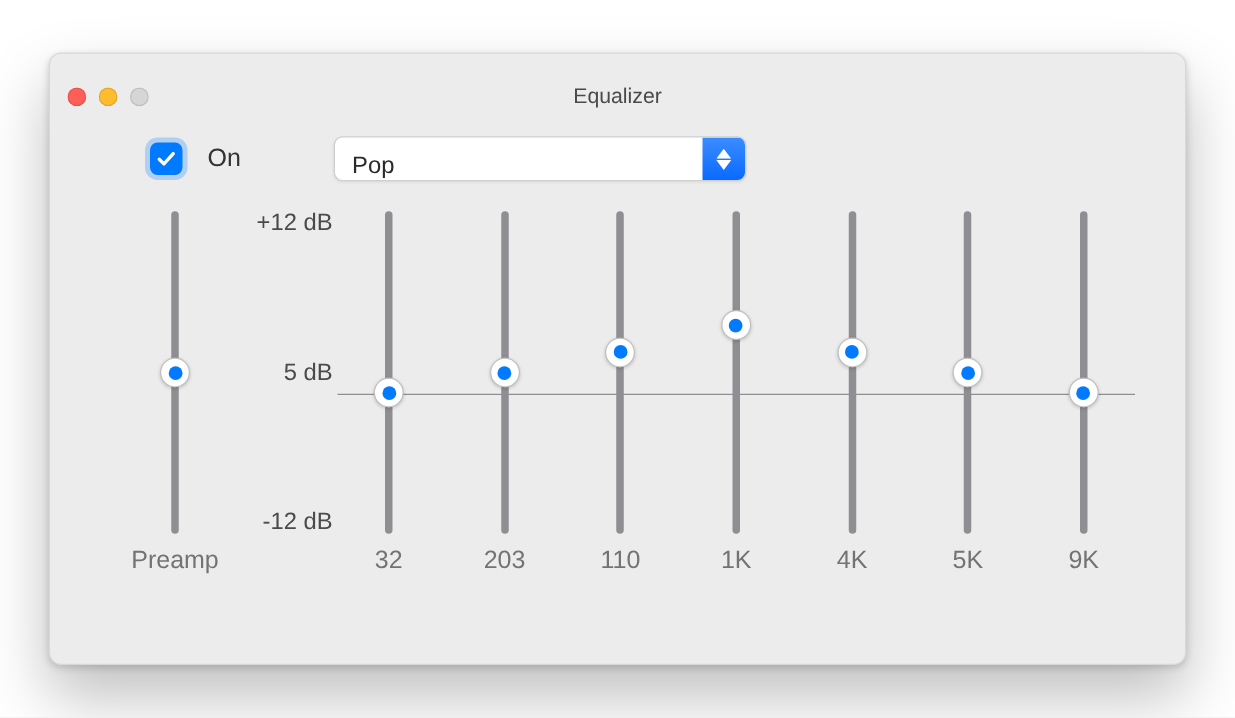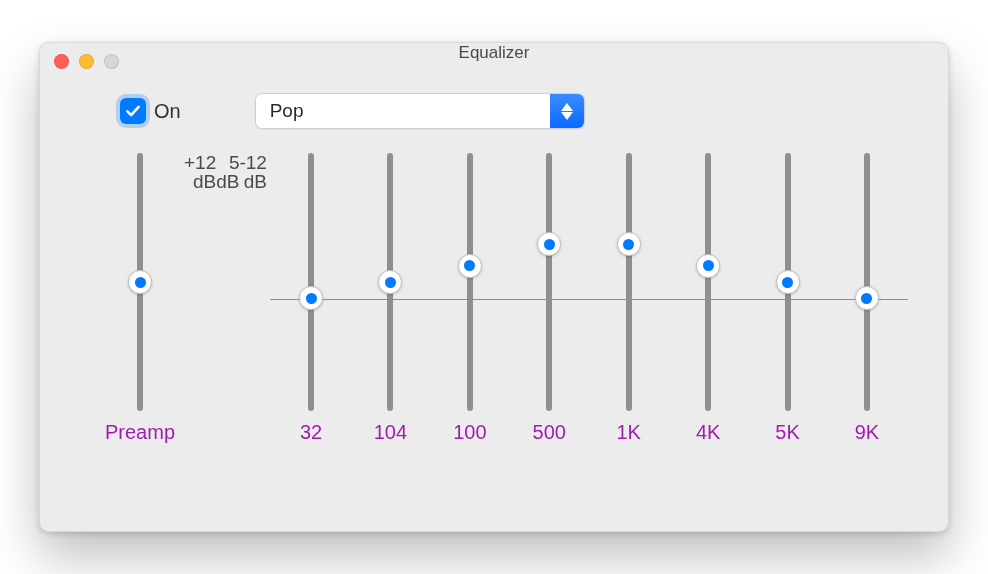--- a/index.html
+++ b/index.html
@@ -18,21 +18,23 @@
       background: #ececec;
       border: 1px solid #d8d8d8;
       border-radius: 10px;
       box-shadow: 0 25px 50px rgba(0,0,0,0.25), 0 2px 6px rgba(0,0,0,0.15);
       overflow: hidden;
       position: relative;
     }
     .titlebar {
       height: 36px;
       display: flex;
-      position: relative;
+      align-items: center;
+      position: relative;
+      margin-top: 16px;
     }
     .traffic-lights {
       position: absolute;
       left: 14px;
       top: 11px;
       display: flex;
       gap: 10px;
     }
     .tl {
       width: 15px;
@@ -51,21 +53,21 @@
     }
     .header {
       display: flex;
       align-items: center;
       padding: 14px 0 14px 80px;
       gap: 14px;
     }
     .checkbox-wrap {
       display: flex;
       align-items: center;
-      gap: 8px;
+      gap: 20px;
     }
     .checkbox {
       width: 26px;
       height: 26px;
       background: #007aff;
       border-radius: 6px;
       display: flex;
       align-items: center;
       justify-content: center;
       box-shadow: 0 0 0 4px rgba(0,122,255,0.25);
@@ -74,21 +76,21 @@
       width: 18px;
       height: 18px;
     }
     .on-label {
       font-size: 20px;
       color: #333;
     }
     .preset-select {
       margin-left: 60px;
       display: flex;
-      align-items: center;
+      align-items: flex-end;
       background: #fff;
       border: 1px solid #cfcfcf;
       border-radius: 7px;
       height: 36px;
       width: 330px;
       overflow: hidden;
       box-shadow: 0 1px 2px rgba(0,0,0,0.05);
       gap: 27px;
     }
     .preset-value {
@@ -115,21 +117,21 @@
       align-items: flex-start;
     }
     .preamp-col {
       display: flex;
       flex-direction: column;
       align-items: center;
       width: 80px;
     }
     .scale-col {
       display: flex;
-      flex-direction: row;
+      flex-direction: column;
       justify-content: space-between;
       height: 258px;
       padding: 0 4px;
       text-align: right;
       width: 90px;
     }
     .scale-label {
       font-size: 19px;
       color: #4a4a4a;
       line-height: 1;
@@ -187,21 +189,21 @@
     .slider-thumb::after {
       content: "";
       width: 11px;
       height: 11px;
       background: #007aff;
       border-radius: 50%;
     }
     .band-label, .preamp-label {
       margin-top: 10px;
       font-size: 20px;
-      color: #a21caf;
+      color: #737373;
       text-align: right;
     }
   </style>
 </head>
 <body>
 
 <div class="window">
   <div class="titlebar">
     <div class="traffic-lights">
       <div class="tl tl-close"></div>
@@ -257,35 +259,28 @@
             <div class="slider-track"></div>
             <div class="slider-thumb" style="top: 56.25%;"></div>
           </div>
           <div class="band-label">32</div>
         </div>
         <div class="band-col">
           <div class="slider-track-wrap">
             <div class="slider-track"></div>
             <div class="slider-thumb" style="top: 50%;"></div>
           </div>
-          <div class="band-label">104</div>
+          <div class="band-label">203</div>
         </div>
         <div class="band-col">
           <div class="slider-track-wrap">
             <div class="slider-track"></div>
             <div class="slider-thumb" style="top: 43.75%;"></div>
           </div>
-          <div class="band-label">100</div>
-        </div>
-        <div class="band-col">
-          <div class="slider-track-wrap">
-            <div class="slider-track"></div>
-            <div class="slider-thumb" style="top: 35.4167%;"></div>
-          </div>
-          <div class="band-label">500</div>
+          <div class="band-label">110</div>
         </div>
         <div class="band-col">
           <div class="slider-track-wrap">
             <div class="slider-track"></div>
             <div class="slider-thumb" style="top: 35.4167%;"></div>
           </div>
           <div class="band-label">1K</div>
         </div>
         <div class="band-col">
           <div class="slider-track-wrap">

